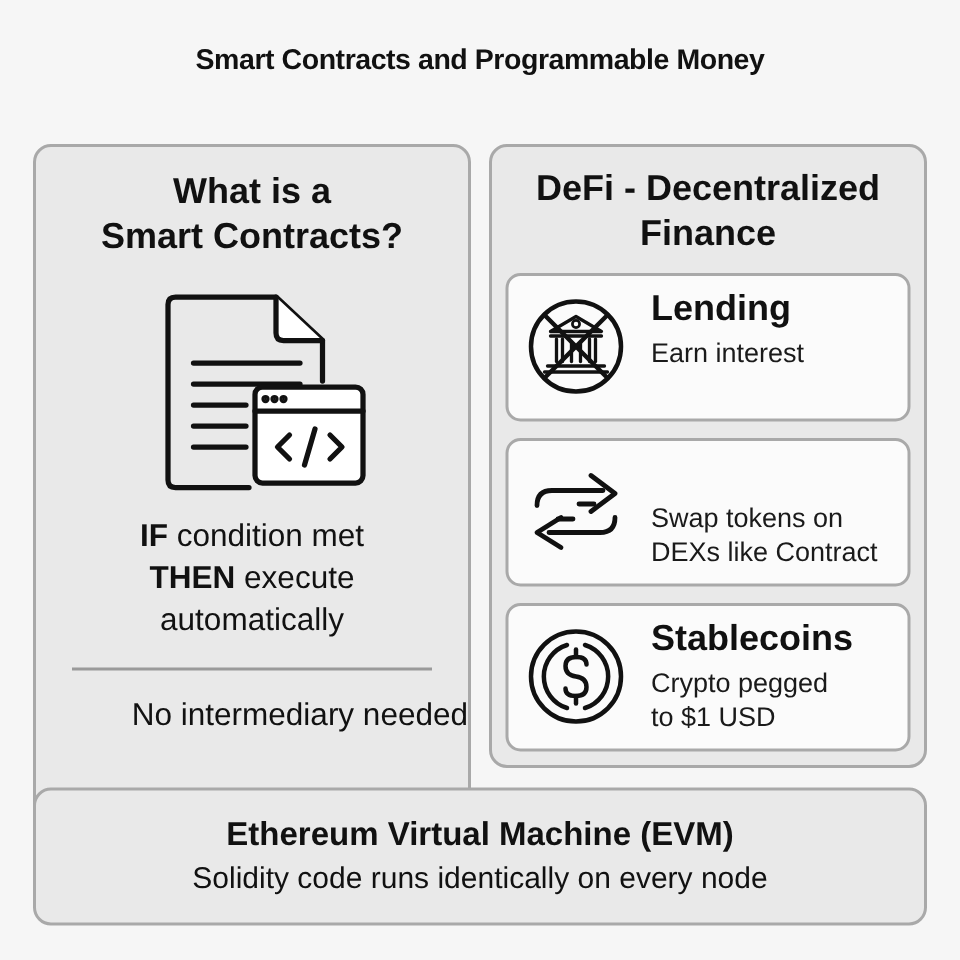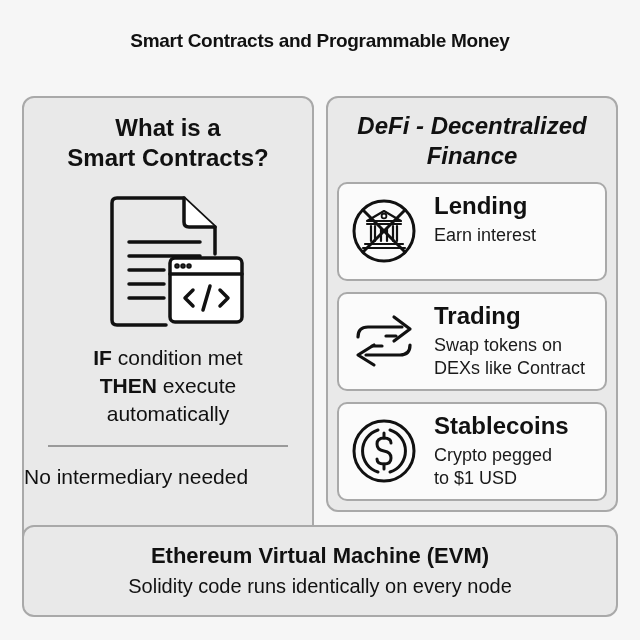--- a/index.html
+++ b/index.html
@@ -5,26 +5,26 @@
   * { box-sizing: border-box; margin: 0; padding: 0; }
   html, body { width: 640px; height: 640px; background: #f6f6f6; overflow: hidden; }
   body { position: relative; font-family: "Liberation Sans", "DejaVu Sans", sans-serif; color: #111; }
   .title { position: absolute; top: 30px; left: 0; width: 640px; text-align: center; font-size: 19px; font-weight: bold; letter-spacing: -0.3px; }
   .card { position: absolute; background: #e9e9e9; border: 2px solid #a9a9a9; border-radius: 12px; }
   .left { left: 22px; top: 96px; width: 292px; height: 475px; }
   .right { left: 326px; top: 96px; width: 292px; height: 416px; }
   .bottom { left: 22px; top: 525px; width: 596px; height: 92px; }
   .card-title { text-align: center; font-weight: bold; font-size: 24px; line-height: 30px; }
   .left .card-title { margin-top: 15px; }
-  .right .card-title { margin-top: 13px; font-style: italic; }
+  .right .card-title { margin-top: 13px; }
   .doc-icon { position: absolute; left: 85px; top: 96px; width: 140px; height: 140px; }
   .rule-text { position: absolute; top: 246px; left: 0; width: 100%; text-align: center; font-size: 21px; line-height: 28px; }
   .rule-text b { font-weight: bold; }
   .divider { position: absolute; top: 347px; left: 24px; right: 24px; height: 2px; background: #9a9a9a; }
-  .no-int { position: absolute; top: 367px; left: 0; width: 100%; text-align: left; font-size: 21px; }
+  .no-int { position: absolute; top: 367px; left: 0; width: 100%; text-align: right; font-size: 21px; }
   .item { position: absolute; left: 9px; width: 270px; height: 99px; background: #fbfbfb; border: 2px solid #a9a9a9; border-radius: 10px; }
   .item svg { position: absolute; left: 11px; top: 13px; width: 68px; height: 68px; }
   .item .name { position: absolute; left: 95px; top: 8px; font-size: 24px; font-weight: bold; }
   .item .desc { position: absolute; left: 95px; top: 40px; font-size: 18px; line-height: 23px; color: #1a1a1a; }
   .evm-title { text-align: center; font-size: 22px; font-weight: bold; margin-top: 16px; }
   .evm-sub { text-align: center; font-size: 20px; margin-top: 6px; }
 </style>
 </head>
 <body>
 
@@ -92,21 +92,20 @@
 
   <div class="item" style="top:194px;">
     <svg viewBox="0 0 68 68" fill="none" stroke="#111" stroke-width="3.2" stroke-linecap="round" stroke-linejoin="round">
       <path d="M8 30 Q8 20 18 20 H52"></path>
       <path d="M44 10 L60 22 L44 34"></path>
       <line x1="36" y1="29" x2="46" y2="29"></line>
       <path d="M60 38 Q60 48 50 48 H16"></path>
       <path d="M24 38 L8 48 L24 58"></path>
       <line x1="22" y1="39" x2="32" y2="39"></line>
     </svg>
-    <div class="name">Trading</div>
     <div class="desc">
       <div>Swap tokens on</div>
       <div>DEXs like Contract</div>
     </div>
   </div>
 
   <div class="item" style="top:304px;">
     <svg viewBox="0 0 68 68" fill="none" stroke="#111" stroke-width="3" stroke-linecap="round">
       <circle cx="34" cy="34" r="30"></circle>
       <path d="M28 13 A22 22 0 0 0 28 55"></path>

